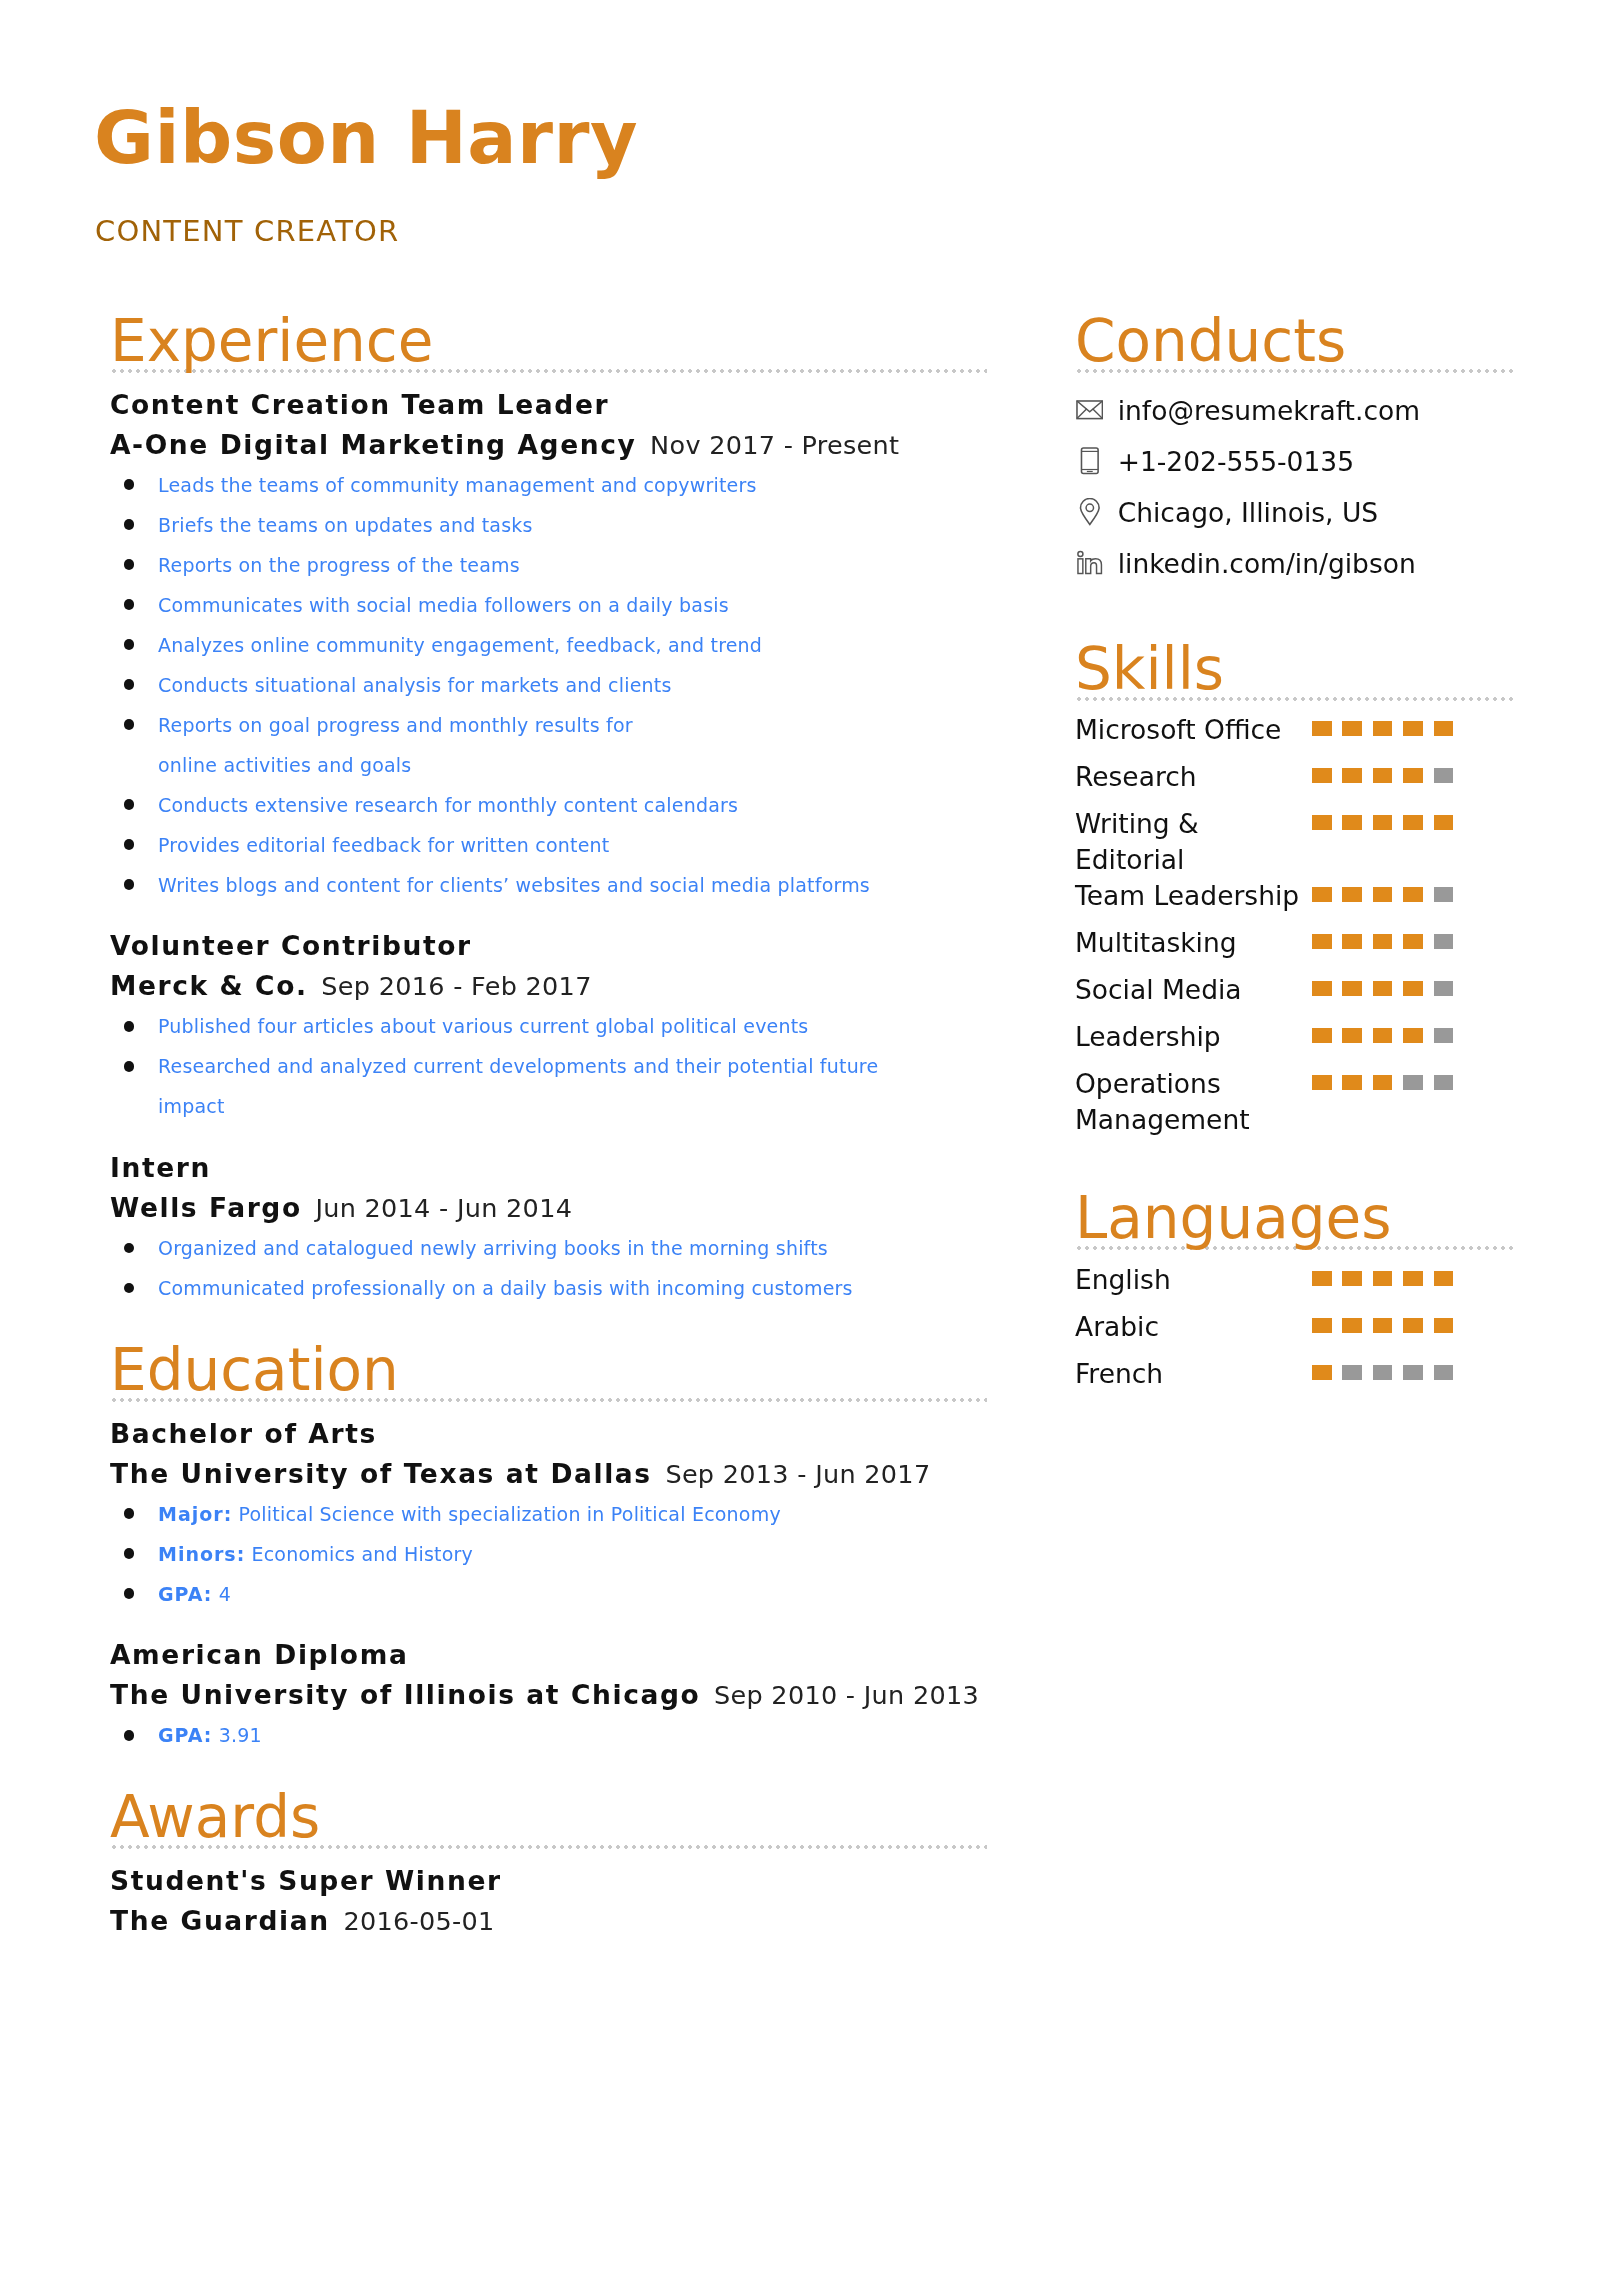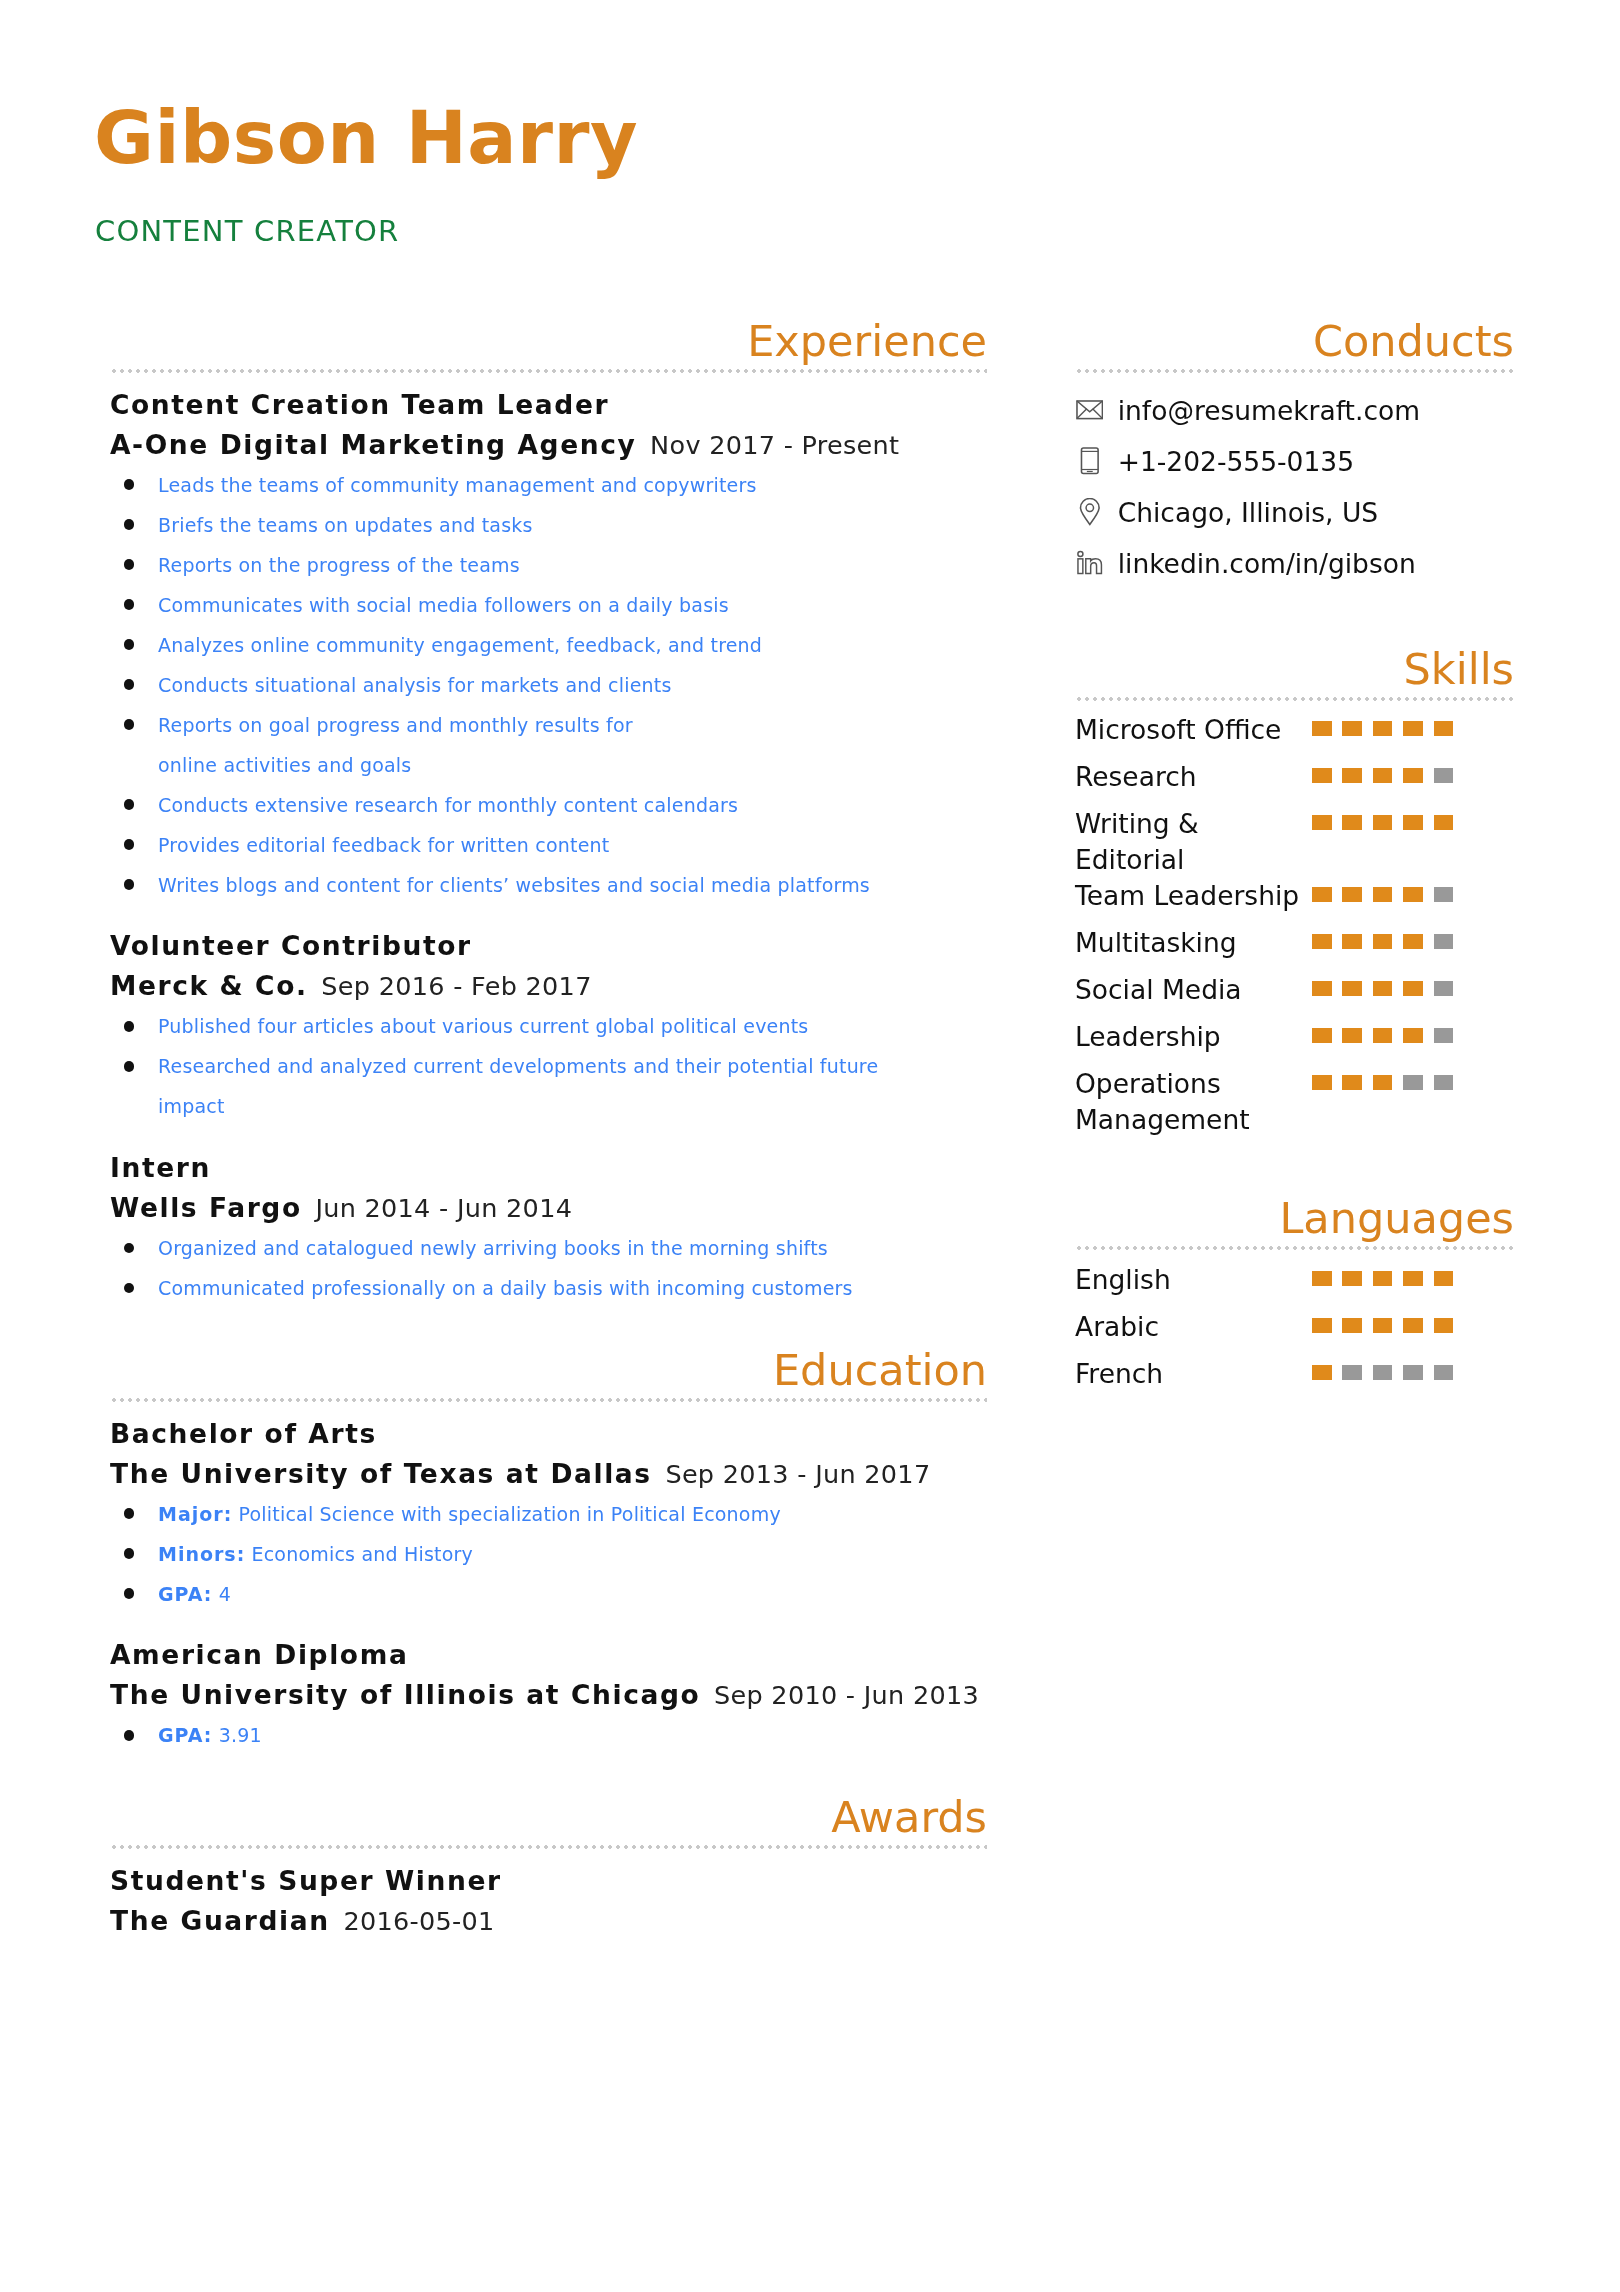--- a/index.html
+++ b/index.html
@@ -1,26 +1,26 @@
 <!DOCTYPE html>
 <html><head>
 <meta charset="utf-8">
 <style>
   * { box-sizing: border-box; margin: 0; padding: 0; }
   html, body { width: 1620px; height: 2293px; background: #ffffff; }
   body { position: relative; font-family: "DejaVu Sans", sans-serif; color: #111; overflow: hidden; }
 
   .name { position: absolute; left: 94px; top: 94px; font-size: 73px; line-height: 88px; color: #D9831F; font-weight: 600; letter-spacing: 0.5px; }
-  .subtitle { position: absolute; left: 95px; top: 212px; font-size: 29px; line-height: 39px; color: #15803d; letter-spacing: 1.2px; }
+  .subtitle { position: absolute; left: 95px; top: 212px; font-size: 29px; line-height: 39px; color: #a16207; letter-spacing: 1.2px; }
 
   .col { position: absolute; }
   .col-left { left: 110px; width: 877px; top: 312px; }
   .col-right { left: 1075px; width: 439px; top: 312px; }
 
-  .section-title { font-size: 43px; line-height: 59px; color: #D9831F; font-weight: 400; text-align: right; }
+  .section-title { font-size: 58px; line-height: 59px; color: #D9831F; font-weight: 400; }
   .dots { height: 3.9px; margin-top: -2px; margin-bottom: 11.8px;
           background-image: radial-gradient(circle, #c8c8c8 1.6px, transparent 1.8px);
           background-size: 8px 3.9px; background-repeat: repeat-x; }
 
   .entry { margin-bottom: 21.6px; }
   .entry-title { font-size: 26.5px; line-height: 40px; font-weight: 600; letter-spacing: 1.6px; color: #111; }
   .entry-sub { font-size: 26.5px; line-height: 40px; white-space: nowrap; }
   .entry-org { font-weight: 600; letter-spacing: 1.6px; }
   .entry-date { margin-left: 13.7px; font-size: 25.5px; letter-spacing: 0.3px; color: #222; }
   ul.bullets { list-style: none; }

